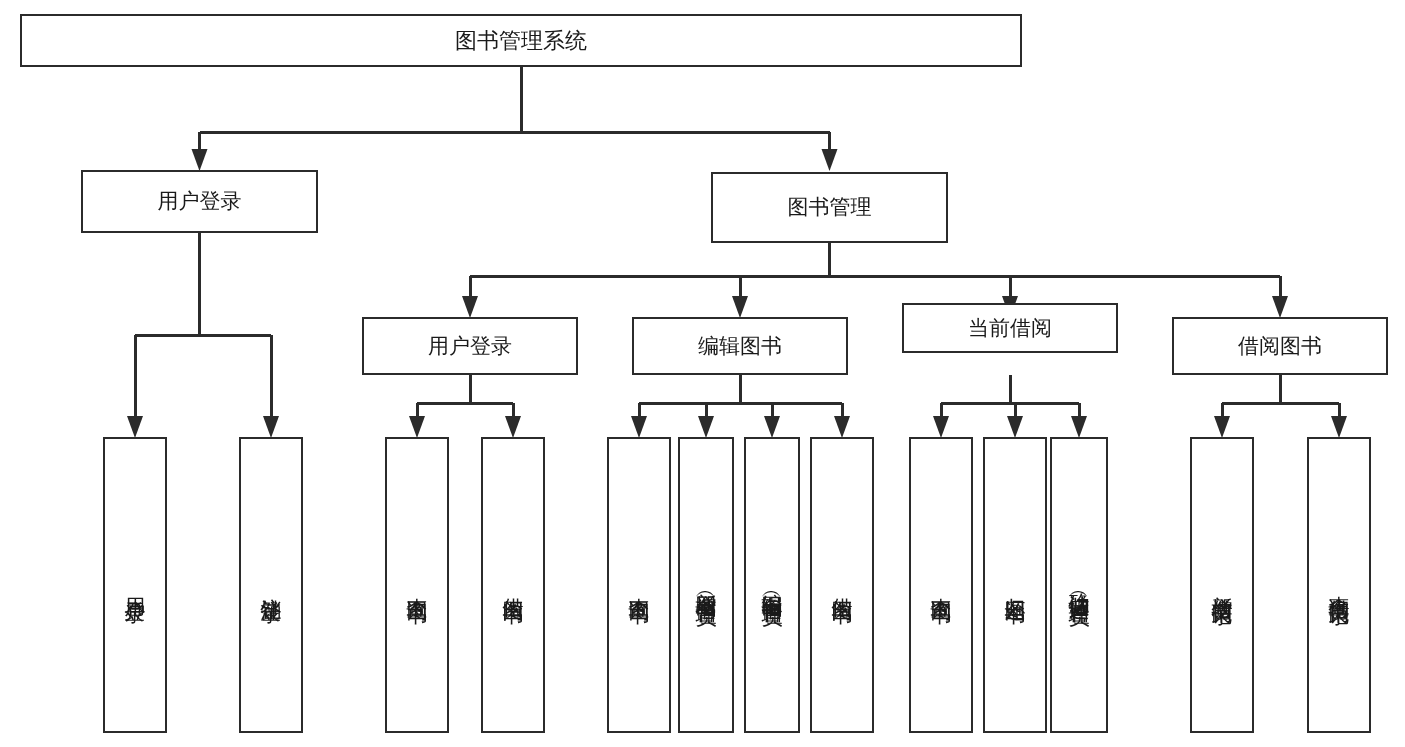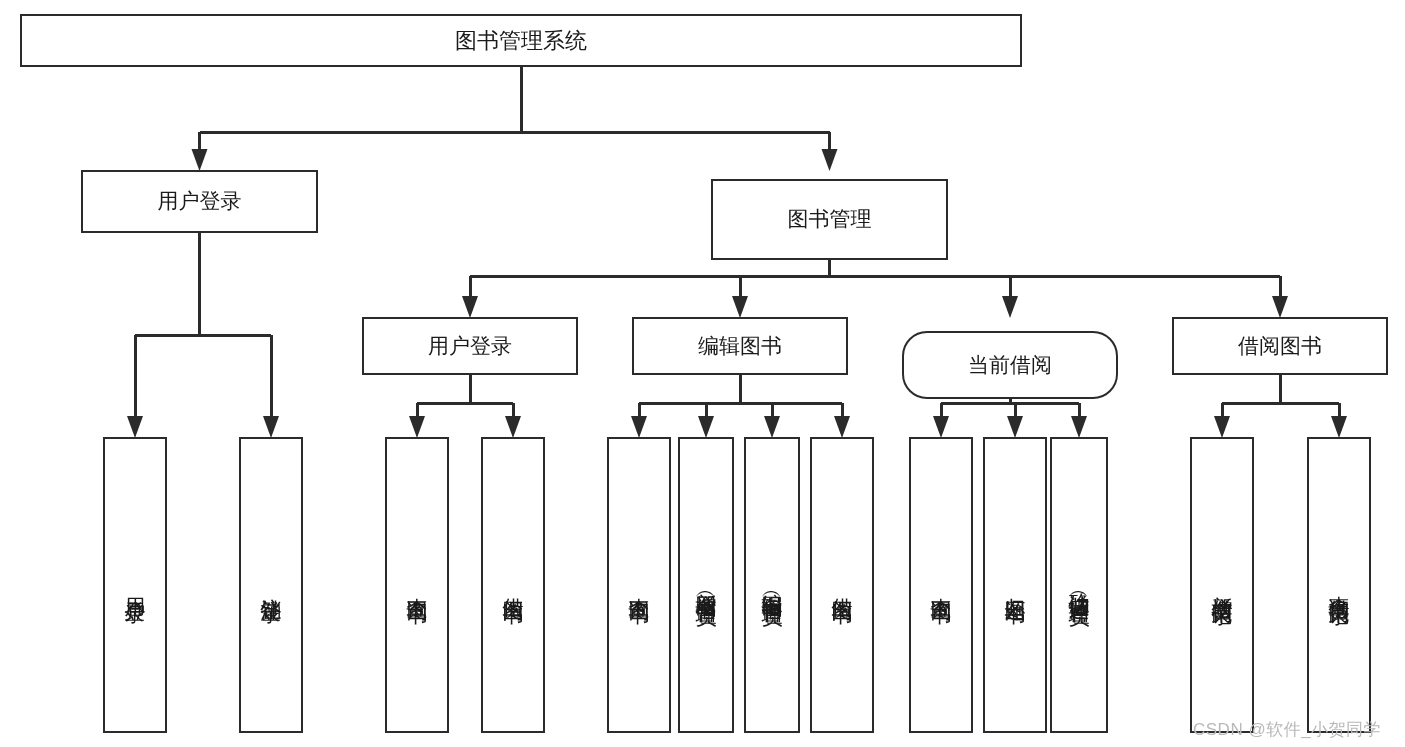--- a/index.html
+++ b/index.html
@@ -75,30 +75,30 @@
       <line x1="1339" y1="403" x2="1339" y2="417" stroke="#2b2b2b" stroke-width="3" shape-rendering="crispEdges"></line>
       <polygon points="1331,416 1347,416 1339,438" fill="#2b2b2b"></polygon>
     </svg>
   <div id="nodes-layer">
       <div class="node h-node" id="root-node" style="left: 20px; top: 14px; width: 1002px; height: 53px;">
         <span class="label">图书管理系统</span>
       </div>
       <div class="node h-node" style="left: 81px; top: 170px; width: 237px; height: 63px;">
         <span class="label">用户登录</span>
       </div>
-      <div class="node h-node" style="left: 711px; top: 179px; width: 237px; height: 81px;">
+      <div class="node h-node" style="left: 711px; top: 172px; width: 237px; height: 71px;">
         <span class="label">图书管理</span>
       </div>
       <div class="node h-node" style="left: 362px; top: 317px; width: 216px; height: 58px;">
         <span class="label">用户登录</span>
       </div>
       <div class="node h-node" style="left: 632px; top: 317px; width: 216px; height: 58px;">
         <span class="label">编辑图书</span>
       </div>
-      <div class="node h-node" style="left: 902px; top: 331px; width: 216px; height: 68px; border-radius: 25px;">
+      <div class="node h-node" style="left: 902px; top: 303px; width: 216px; height: 50px;">
         <span class="label">当前借阅</span>
       </div>
       <div class="node h-node" style="left: 1172px; top: 317px; width: 216px; height: 58px;">
         <span class="label">借阅图书</span>
       </div>
       <div class="node v-node" style="left: 103px; top: 437px; width: 64px; height: 296px;">
         <span class="label">用户登录</span>
       </div>
       <div class="node v-node" style="left: 239px; top: 437px; width: 64px; height: 296px;">
         <span class="label">注销登录</span>
@@ -130,14 +130,13 @@
       <div class="node v-node" style="left: 1050px; top: 437px; width: 58px; height: 296px;">
         <span class="label">确认归还（管理员）</span>
       </div>
       <div class="node v-node" style="left: 1190px; top: 437px; width: 64px; height: 296px;">
         <span class="label">新增借阅记录</span>
       </div>
       <div class="node v-node" style="left: 1307px; top: 437px; width: 64px; height: 296px;">
         <span class="label">查询借阅记录</span>
       </div>
     </div>
-  <div class="watermark" style="left: 1193px; top: 718px; color: rgb(185, 185, 185);">CSDN @软件_小贺同学</div>
 </div>
 
 </body></html>

